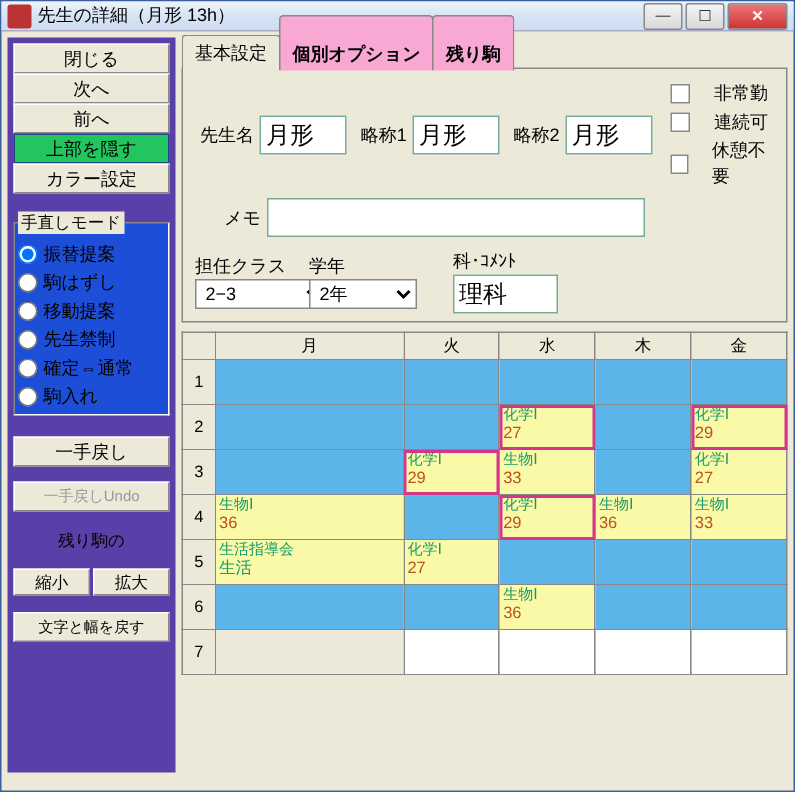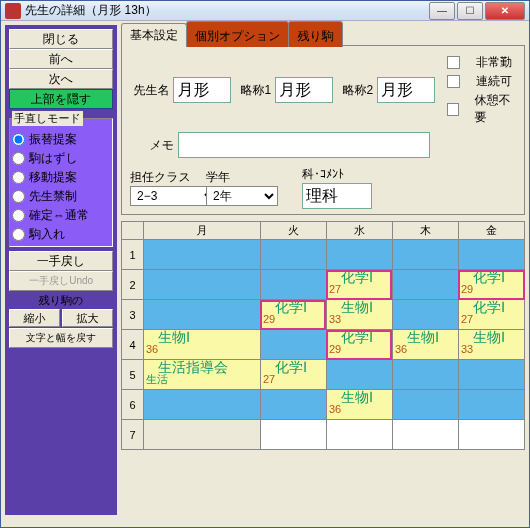--- a/index.html
+++ b/index.html
@@ -5,76 +5,77 @@
 * { box-sizing: border-box; margin: 0; padding: 0; font-family: "MS UI Gothic", "Meiryo", sans-serif; font-size: 12px; }
 body { background: #fff; }
 .window { width: 530px; height: 528px; border: 1px solid #3a5f9e; background: #ece9d8; position: relative; }
 .titlebar { height: 20px; background: linear-gradient(#eef3fb, #d6e5f5, #cfddee); display: flex; align-items: center; padding: 0 4px; border-bottom: 1px solid #aac; }
 .titlebar .icon { width: 16px; height: 16px; background: #b33; margin-right: 4px; border-radius: 2px; }
 .titlebar .title { flex: 1; color: #000; font-size: 12px; }
 .wbtns { display: flex; gap: 2px; }
 .wbtn { width: 26px; height: 18px; border: 1px solid #888; background: linear-gradient(#f5f5f5,#d8d8d8); border-radius: 2px; display:flex;align-items:center;justify-content:center; font-size:10px; color:#333; }
 .wbtn.close { background: linear-gradient(#e77,#c33); color:#fff; font-weight:bold; width:40px; }
 .body { display:flex; height: calc(100% - 28px); padding: 4px; gap:4px; }
-.sidebar { width: 112px; background: #5a3fa8; padding: 4px; display:flex; flex-direction:column; gap:0; }
+.sidebar { width: 112px; background: #5a3fa8; padding: 4px; display:flex; flex-direction:column; gap:10px; }
 .sbtn { height: 20px; background: #ece9d8; border:1px solid #fff; border-right-color:#888; border-bottom-color:#888; font-size:12px; display:flex;align-items:center;justify-content:center; cursor:pointer;}
 .sbtn.active { background:#22c55e; border-color:#248; }
-.fieldset { border:1px solid #fff; border-top-color:#888; border-left-color:#888; margin-top:2px; padding:4px 2px 2px; background:#8b5cf6; }
+.fieldset { border:1px solid #fff; border-top-color:#888; border-left-color:#888; margin-top:2px; padding:4px 2px 2px; background:#1d4ed8; }
 .fieldset legend { font-size:11px; padding:0 2px; background:#ece9d8; }
 .radio-row,.sbtn-row { display:flex; align-items:center; gap:2px; color:#000; font-size:12px; padding:1px 0;}
 .radio-row input { margin:0 2px 0 0;}
 .sbtn-sm { flex:1; height:18px; background:#ece9d8; border:1px solid #fff; border-right-color:#888; border-bottom-color:#888; font-size:11px; display:flex;align-items:center;justify-content:center;}
 .legend2 { font-size:11px; text-align:center; color:#000; margin-top:2px;}
 .main { flex:1; display:flex; flex-direction:column; }
 .tabs { display:flex; height:20px; align-items:flex-end; }
 .tab { padding:3px 8px 2px; background:#ece9d8; border:1px solid #888; border-bottom:none; border-radius:3px 3px 0 0; margin-right:-1px; font-size:12px; position:relative; cursor:pointer;}
 .tab.active { background:#ece9d8; z-index:2; top:1px;}
-.tab:not(.active){ background:#c2410c; top:2px; padding-top:6px;}
+.tab:not(.active){ background:#f9a8d4; top:2px; padding-top:17px;font-weight:bold;}
 .pane { border:1px solid #888; background:#ece9d8; padding:8px; height:170px;}
 .form-row{ display:flex; align-items:center; gap:4px; margin-bottom:6px;}
 .lbl{ font-size:12px; color:#000; text-align:right;}
 .inp{ height:26px; border:1px solid #7a9; background:#fff; padding:0 3px; font-size:16px;}
 .sel{ height:20px; border:1px solid #888; background:#fff; font-size:12px; padding:0 2px;}
 .chk-col{ display:flex; flex-direction:column; gap:2px; margin-left:8px;}
 .chk-row{ display:flex; align-items:center; gap:16px; font-size:12px;}
 .chk{ width:13px; height:13px; border:1px solid #888; background:#fff;}
 .grid-area{ flex:1; padding-top:6px;}
 .grid{ border-collapse:collapse; width:100%;}
 .grid th,.grid td{ border:1px solid #888; height:30px; text-align:left; vertical-align:top; padding:1px 2px; font-size:11px; position:relative;}
 .grid th{ background:#ece9d8; height:18px; text-align:center; font-weight:normal;}
 .grid th.rowh{ width:22px; text-align:center; vertical-align:middle;}
 .grid td.rowh{ background:#ece9d8; text-align:center; vertical-align:middle; width:22px;}
 .cell-blue{ background:#5bb5e8;}
 .cell-yellow{ background:#faf9a8;}
 .cell-white{ background:#fff;}
 .cell-gray{ background:#ece9d8;}
 .hl{ outline:2px solid #d3368a; outline-offset:-2px;}
-.sub{ color:#189a6a; font-size:14px; line-height:12px; display:block;margin-left:12px;}
+.sub{ color:#189a6a; font-size:10px; line-height:12px; display:block;}
 .num{ color:#b8541a; font-size:11px; line-height:11px;}
 </style>
 </head>
 <body>
 
 <div class="window">
  <div class="titlebar">
   <div class="icon"></div>
   <div class="title">先生の詳細（月形 13h）</div>
   <div class="wbtns">
    <div class="wbtn">—</div>
    <div class="wbtn">☐</div>
    <div class="wbtn close">✕</div>
   </div>
  </div>
  <div class="body">
   <div class="sidebar">
    <div id="sb-buttons">
           <div class="sbtn">閉じる</div>
+          <div class="sbtn">次へ</div>
           <div class="sbtn">前へ</div>
-          <div class="sbtn">次へ</div>
           <div class="sbtn active">上部を隠す</div>
+          <div class="sbtn">カラー設定</div>
         </div>
    <fieldset class="fieldset">
     <legend>手直しモード</legend>
     <div id="sb-radios">
             <label class="radio-row"><input type="radio" name="em" checked="" style="">振替提案</label>
             <label class="radio-row"><input type="radio" name="em" style="">駒はずし</label>
             <label class="radio-row"><input type="radio" name="em" style="">移動提案</label>
             <label class="radio-row"><input type="radio" name="em" style="">先生禁制</label>
             <label class="radio-row"><input type="radio" name="em" style="">確定⇔通常</label>
             <label class="radio-row"><input type="radio" name="em" style="">駒入れ</label>

